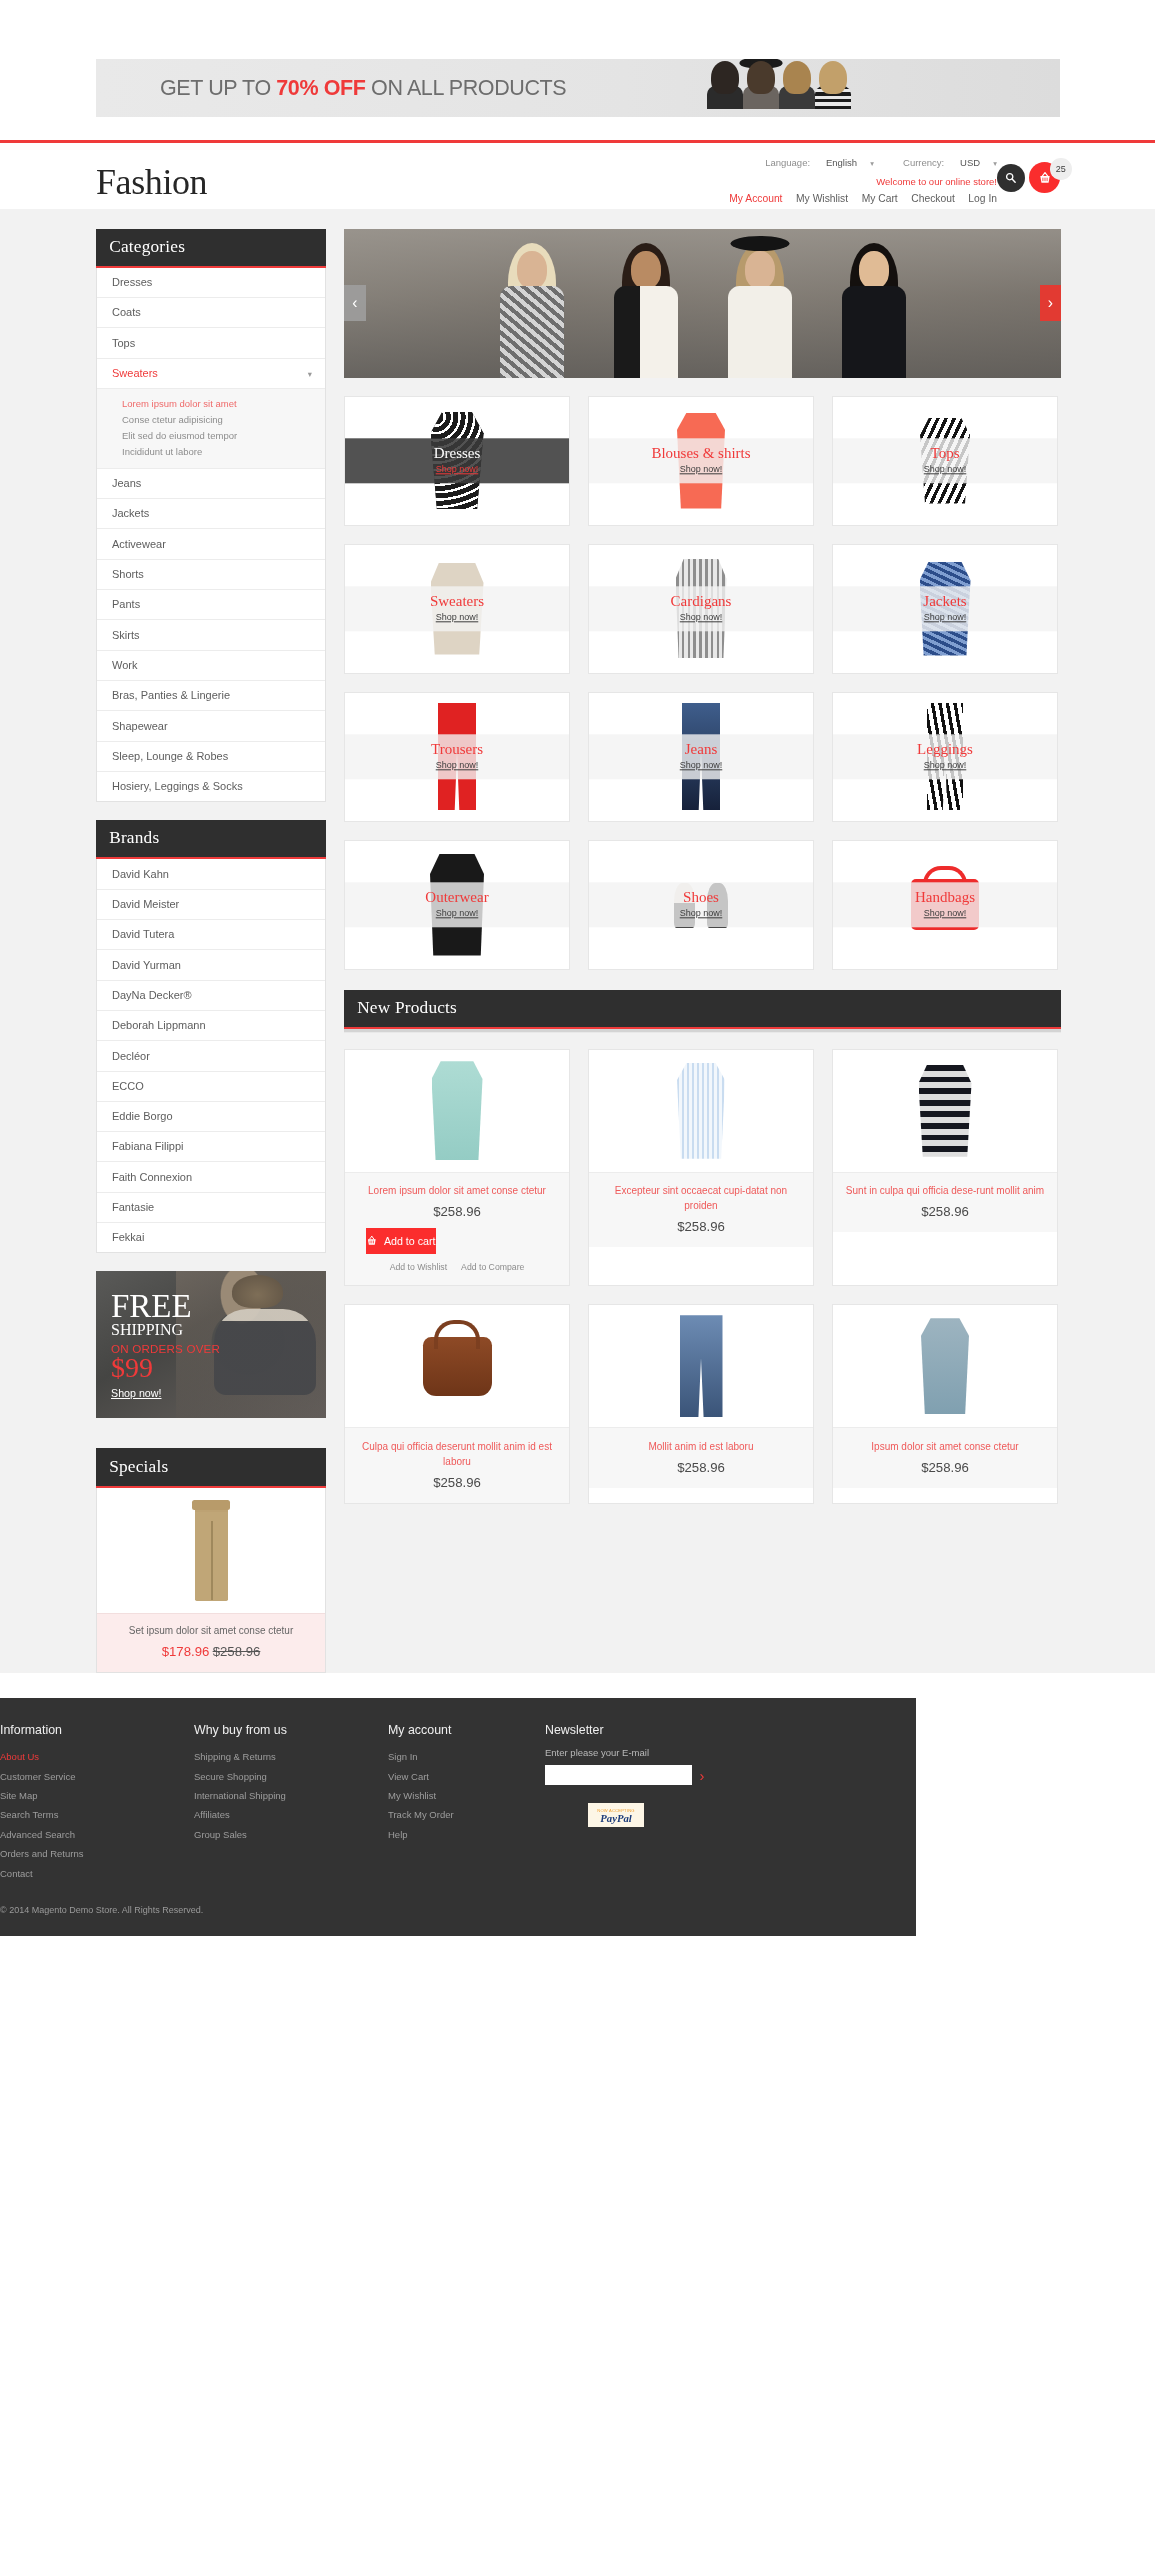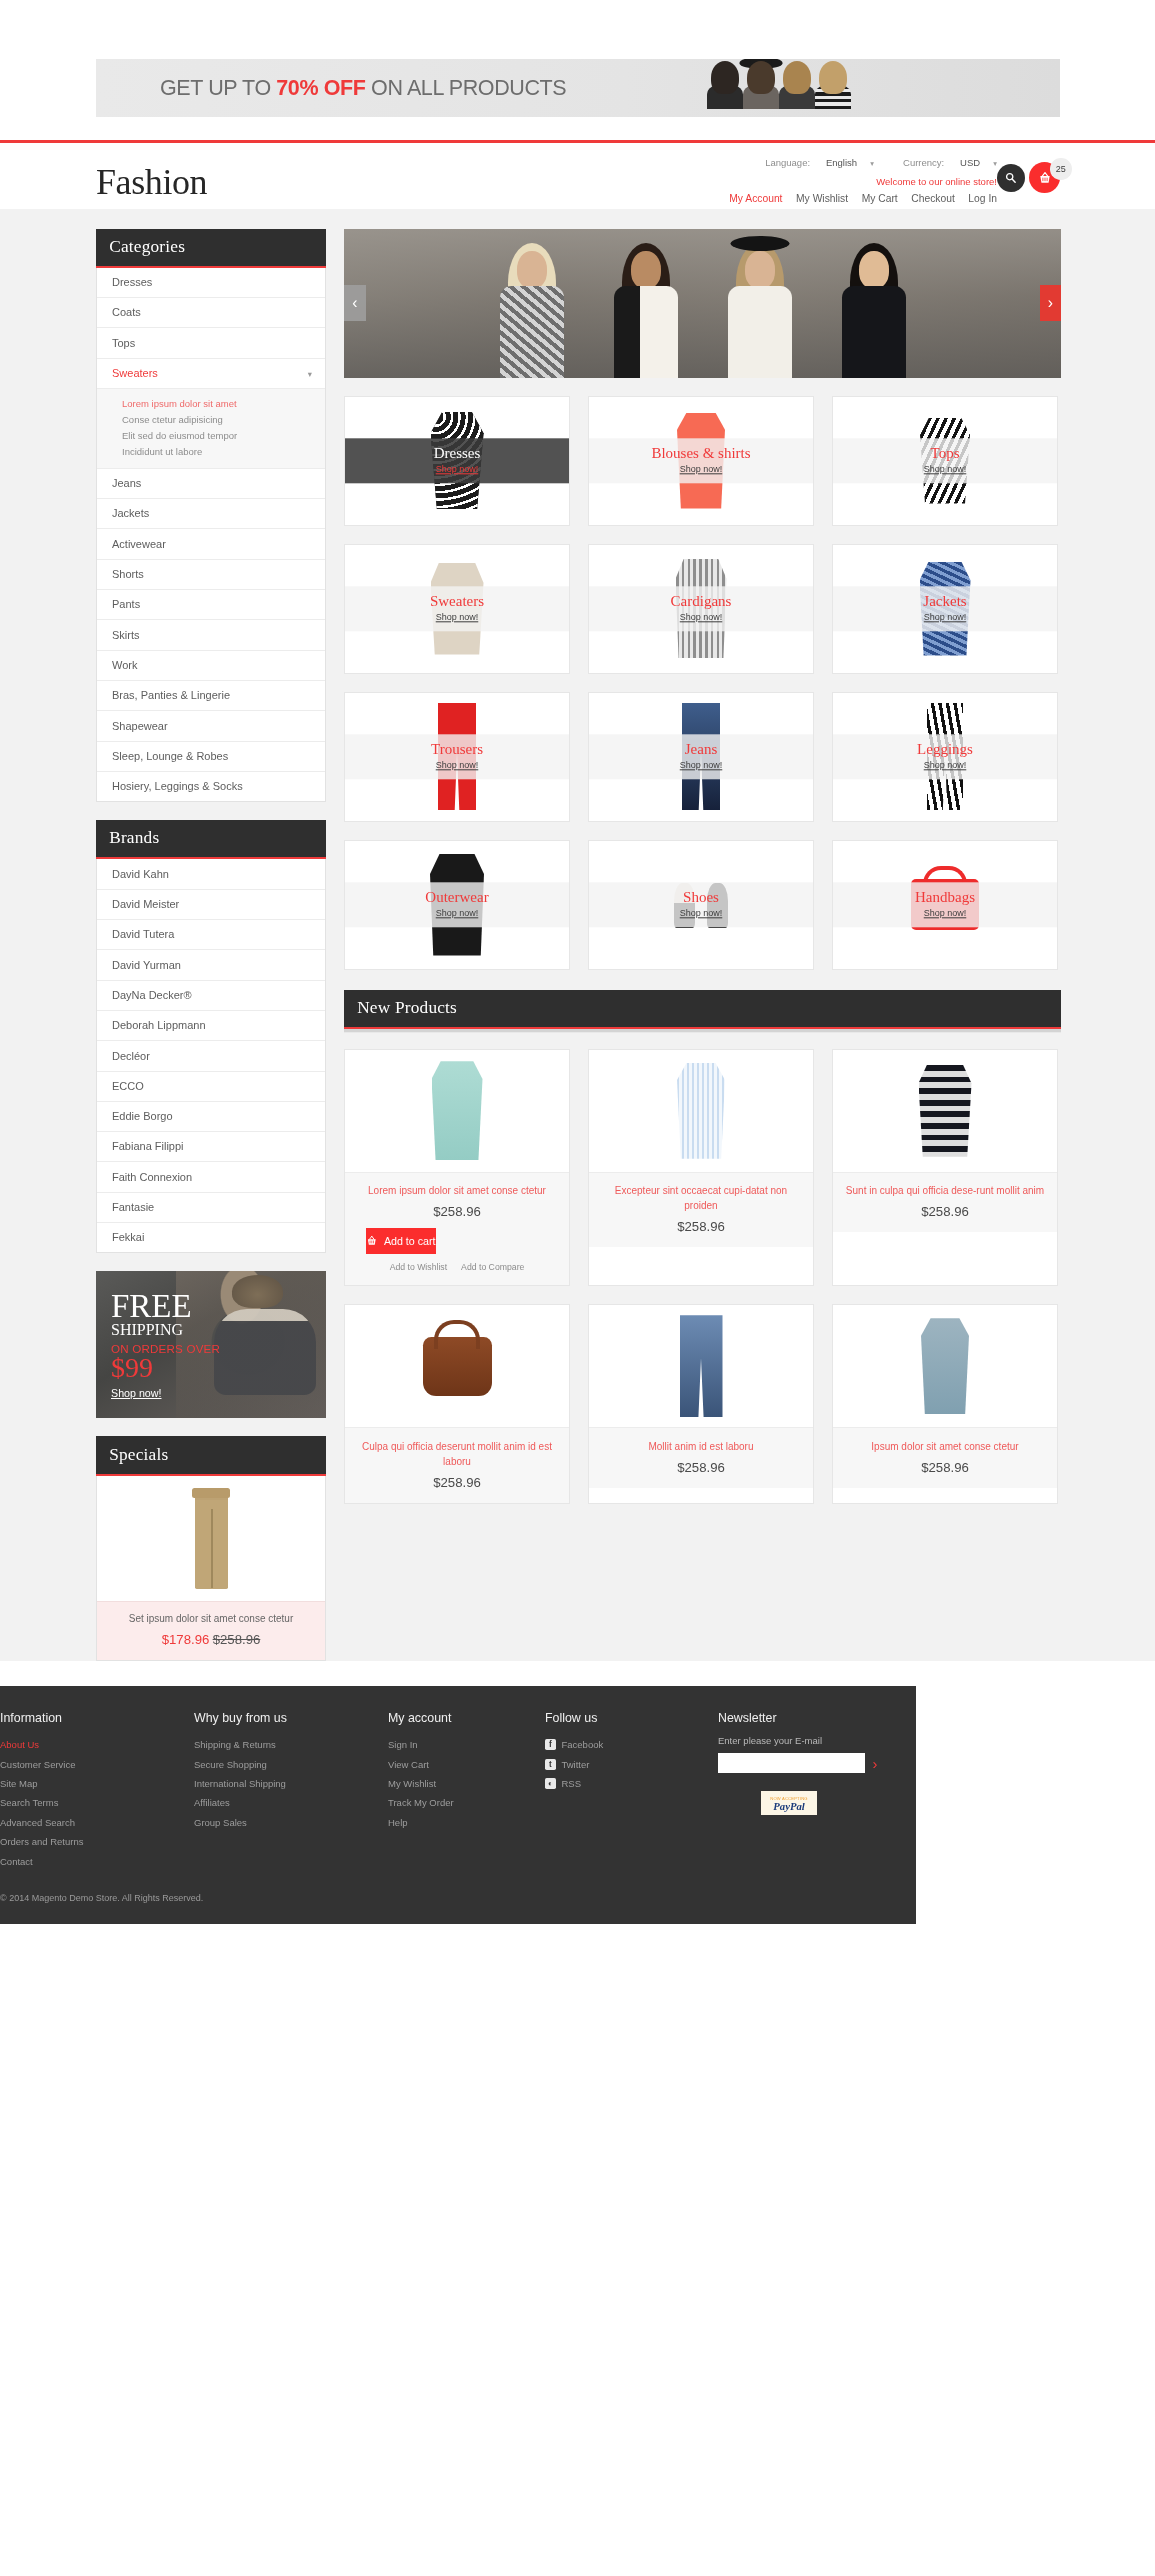--- a/index.html
+++ b/index.html
@@ -158,21 +158,21 @@
   }
   .ship-99 {
     font-family: "Liberation Serif", serif; font-size: 28px; color: #ef3a3a; line-height: .9;
   }
   .ship-shop {
     font-size: 10.7px; color: #fff; text-decoration: underline; margin-top: 6.6px;
     font-family: "Liberation Sans Narrow","Liberation Sans", sans-serif;
   }
 
   
-  .specials-wrap { margin-top: 18px; }
+  .specials-wrap { margin-top: 30px; }
   .special-card { background: #fff; border: 0.8px solid #e2e2e2; border-top: none; }
   .special-img {
     height: 125px; display: flex; align-items: center; justify-content: center;
     background: #fff;
   }
   .pants {
     width: 33px; height: 101px; position: relative;
     background: linear-gradient(180deg,#bda273 0 12%, #c0a677 12% 100%);
     border-radius: 3.3px 3.3px 1.7px 1.7px;
   }
@@ -766,35 +766,20 @@
 
       <div class="fcol c3">
         <div class="fc-title">My account</div>
         <div class="fc-link">Sign In</div>
         <div class="fc-link">View Cart</div>
         <div class="fc-link">My Wishlist</div>
         <div class="fc-link">Track My Order</div>
         <div class="fc-link">Help</div>
       </div>
 
-      <div class="fcol c4">
-        <div class="fc-title">Follow us</div>
-        <div class="social">
-          <span class="sicon">f</span>
-          <span class="fc-link">Facebook</span>
-        </div>
-        <div class="social">
-          <span class="sicon">t</span>
-          <span class="fc-link">Twitter</span>
-        </div>
-        <div class="social">
-          <span class="sicon">◐</span>
-          <span class="fc-link">RSS</span>
-        </div>
-      </div>
 
       <div class="fcol c5">
         <div class="fc-title">Newsletter</div>
         <div class="nl-label">Enter please your E-mail</div>
         <div class="nl-row">
           <input class="nl-input" type="text" placeholder="" style="">
           <span class="nl-go">›</span>
         </div>
         <div class="paypal">
           <div class="pp-top">NOW ACCEPTING</div>

